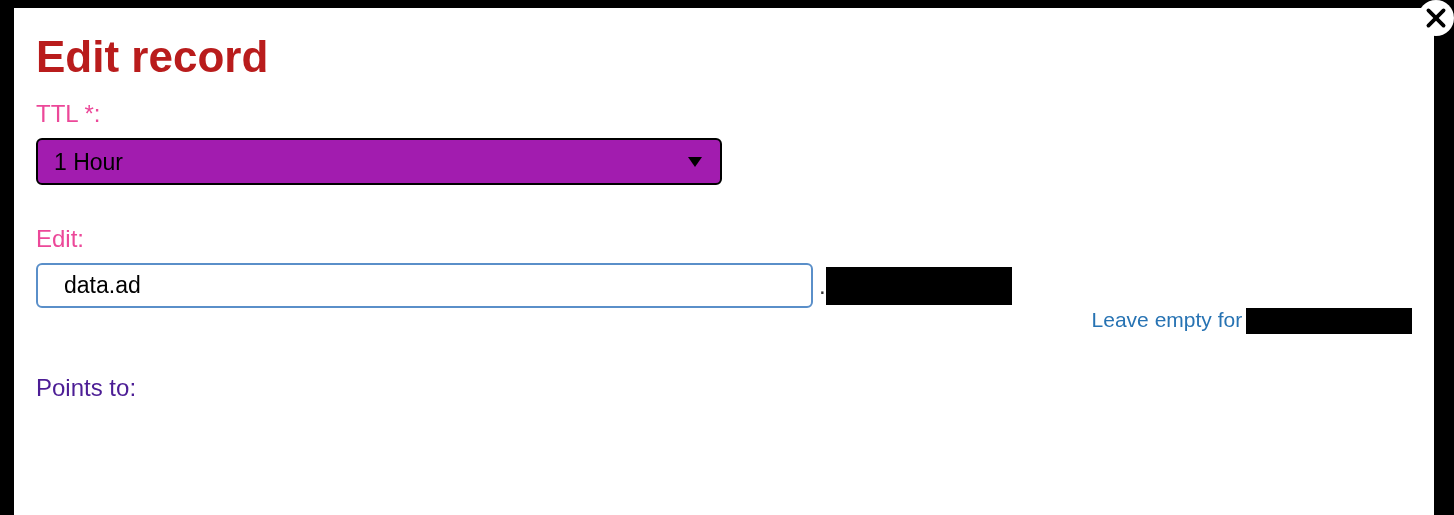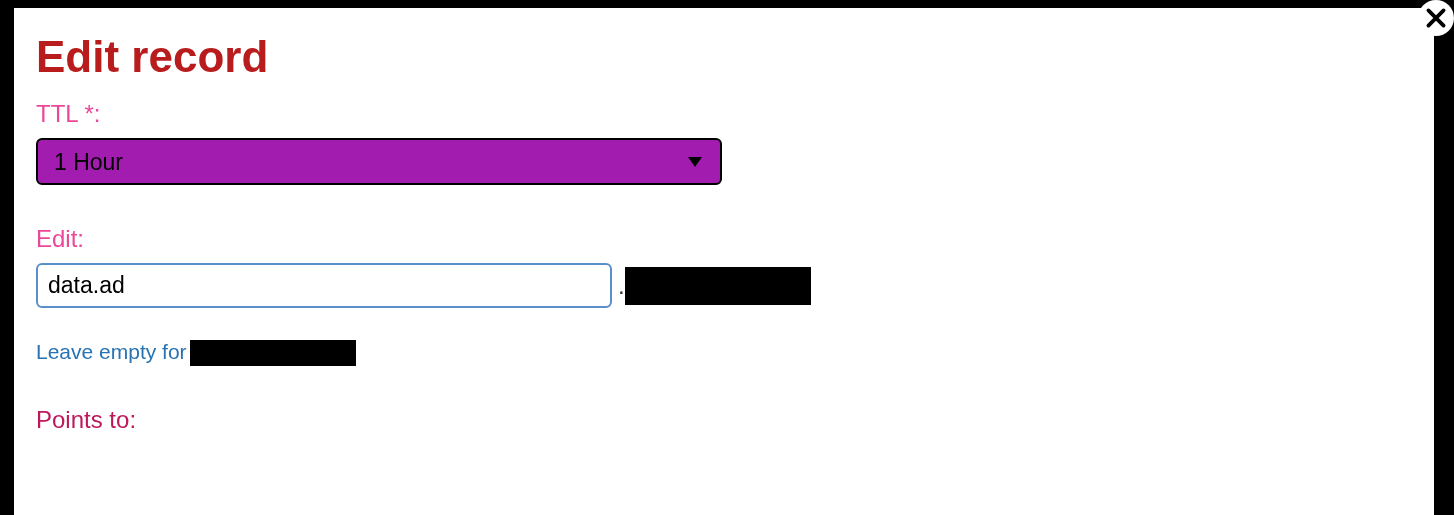--- a/index.html
+++ b/index.html
@@ -102,25 +102,25 @@
       border-top: 10px solid #000;
     }
     
     .host-row {
       display: flex;
       align-items: center;
       gap: 6px;
     }
     
     .text-input {
-      width: 576px;
+      width: 777px;
       height: 45px;
       border: 2px solid #5a8fc9;
       border-radius: 6px;
-      padding: 0 10px;
+      padding: 0 26px;
       font-size: 23px;
       outline: none;
       background: #fff;
     }
     
     .domain-suffix {
       display: inline-flex;
       align-items: center;
       font-size: 24px;
       color: #333;
@@ -130,35 +130,36 @@
       display: inline-block;
       width: 186px;
       height: 38px;
       background: #000;
       vertical-align: middle;
     }
     
     .helper-text {
       font-size: 21px;
       color: #2773b3;
-      margin-top: 32px;
+      margin-top: 0;
+      text-align: right;
     }
     
     .helper-redacted {
       display: inline-block;
       width: 166px;
       height: 26px;
       background: #000;
       vertical-align: middle;
       margin-left: -2px;
     }
     
     .points-label {
       font-size: 24px;
-      color: #be185d;
+      color: #4c1d95;
       margin-top: 38px;
     }
   </style>
 </head>
 <body>
 
 <div class="close-btn">
   <svg viewBox="0 0 24 24" fill="none" stroke="#000" stroke-width="3.5" stroke-linecap="round">
     <line x1="5" y1="5" x2="19" y2="19"></line>
     <line x1="19" y1="5" x2="5" y2="19"></line>

